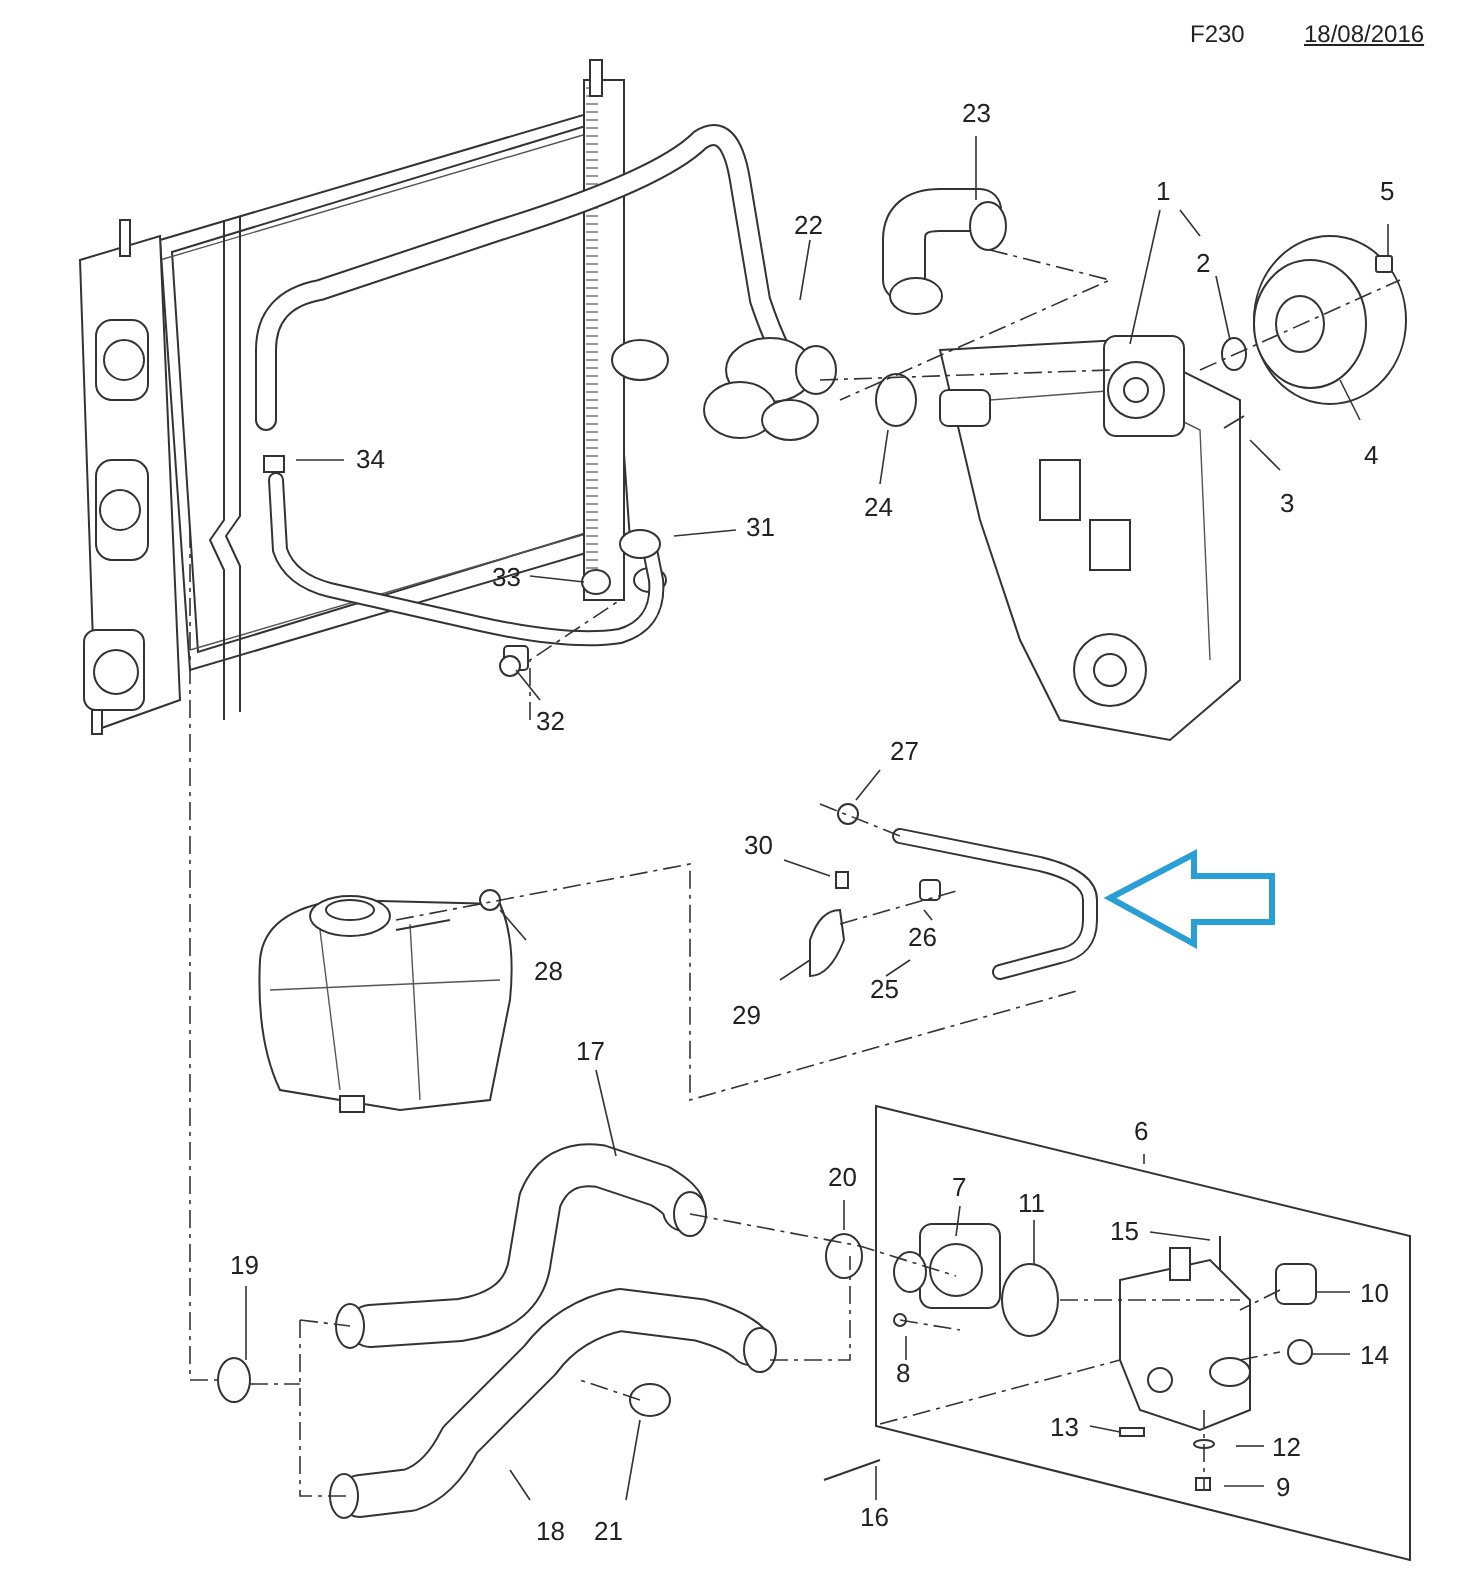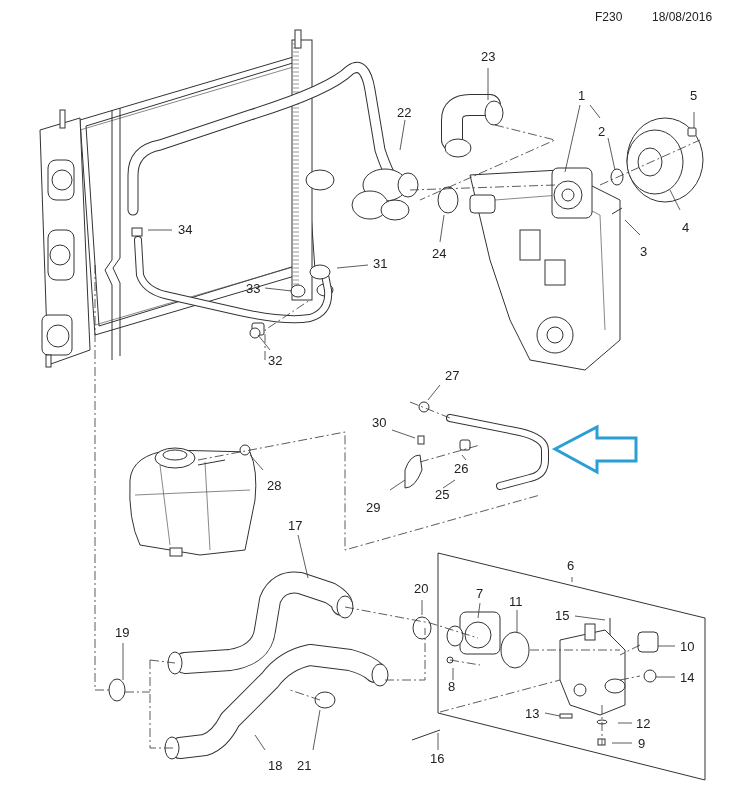--- a/index.html
+++ b/index.html
@@ -1,20 +1,20 @@
 <!DOCTYPE html>
 <html><head>
 <meta charset="utf-8">
 <style>
   html,body{margin:0;padding:0;background:#ffffff;}
   body{width:740px;height:795px;position:relative;overflow:hidden;font-family:"Liberation Sans",sans-serif;}
   #diagram{position:absolute;left:0;top:0;width:740px;height:795px;}
   .hdr{position:absolute;top:10px;font-size:12px;color:#222;font-family:"Liberation Sans",sans-serif;}
   #hdr-code{left:595px;text-align:center;}
-  #hdr-date{left:652px;}
+  #hdr-date{left:652px;text-decoration:underline;}
   .lbl{font-family:"Liberation Sans",sans-serif;font-size:13px;fill:#222;}
   .part{fill:#fff;stroke:#333;stroke-width:1;}
   .pl{fill:none;stroke:#333;stroke-width:1;}
   .thin{fill:none;stroke:#555;stroke-width:0.7;}
   .dash{fill:none;stroke:#333;stroke-width:0.8;stroke-dasharray:9 3 2 3;}
   .lead{fill:none;stroke:#333;stroke-width:0.8;}
   .hose{fill:none;stroke:#333;stroke-width:11;stroke-linecap:round;stroke-linejoin:round;}
   .hose-in{fill:none;stroke:#fff;stroke-width:9;stroke-linecap:round;stroke-linejoin:round;}
   .hoseS{fill:none;stroke:#333;stroke-width:8;stroke-linecap:round;stroke-linejoin:round;}
   .hoseS-in{fill:none;stroke:#fff;stroke-width:6;stroke-linecap:round;stroke-linejoin:round;}

